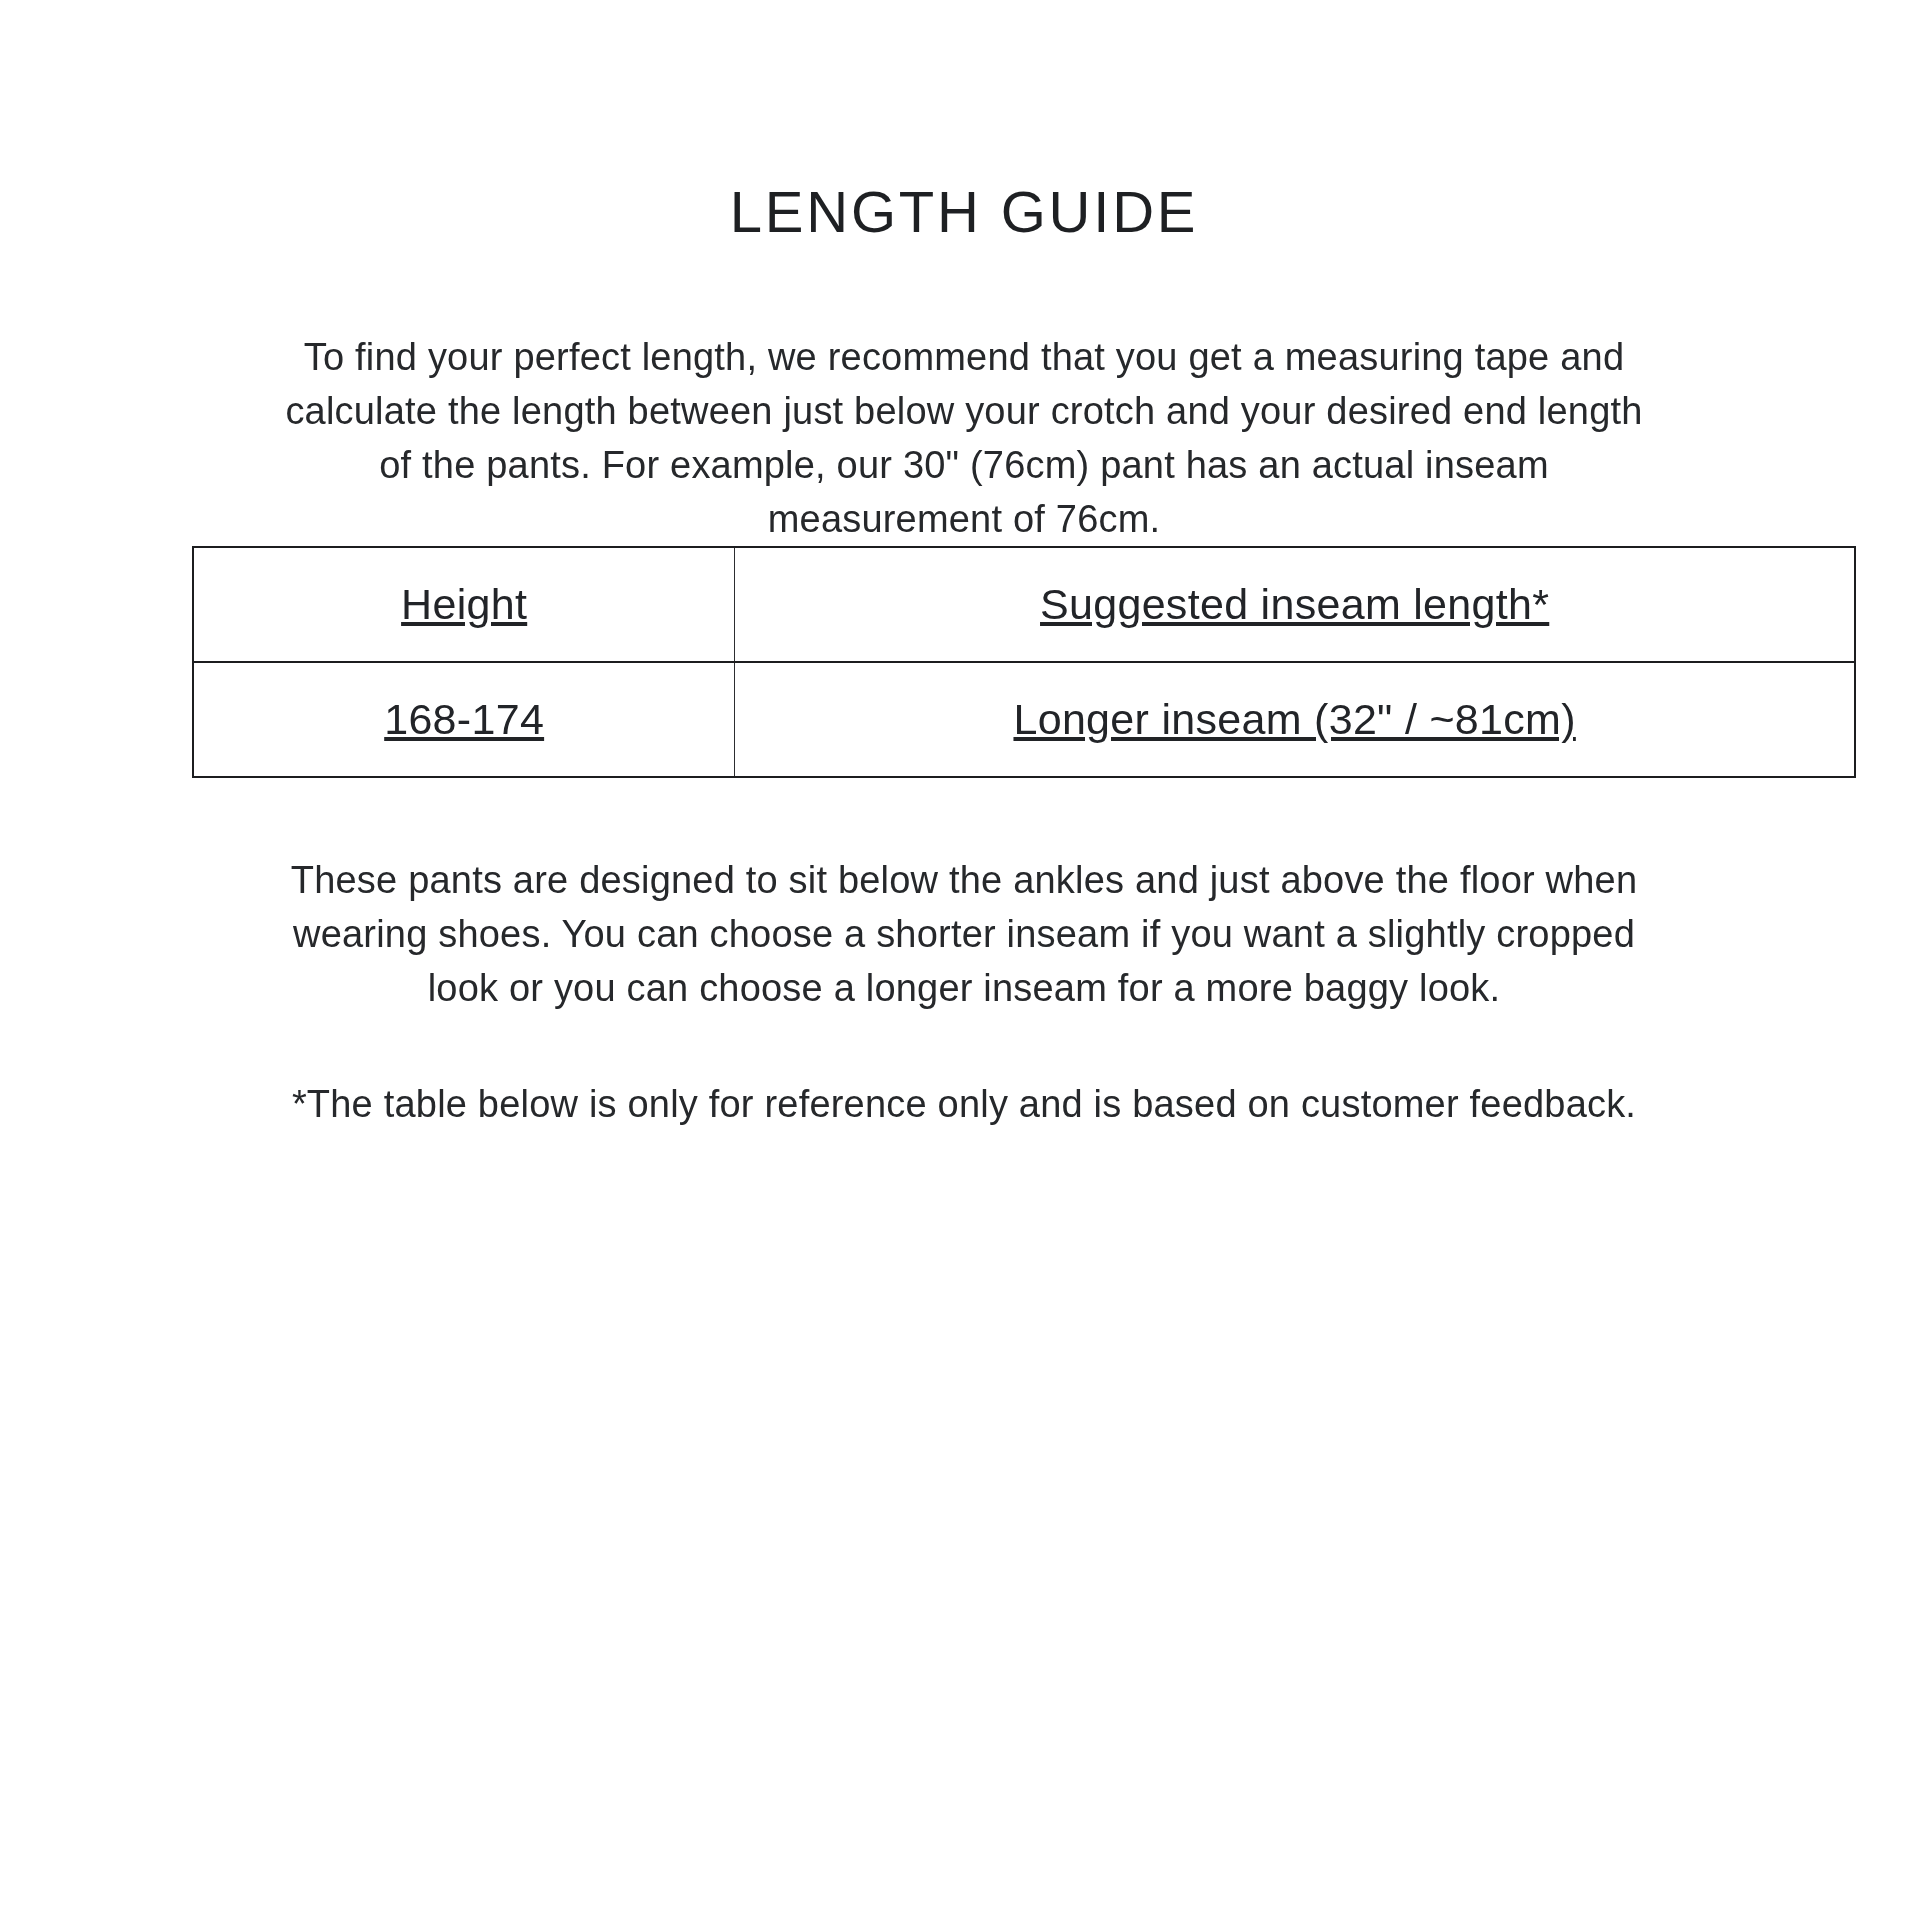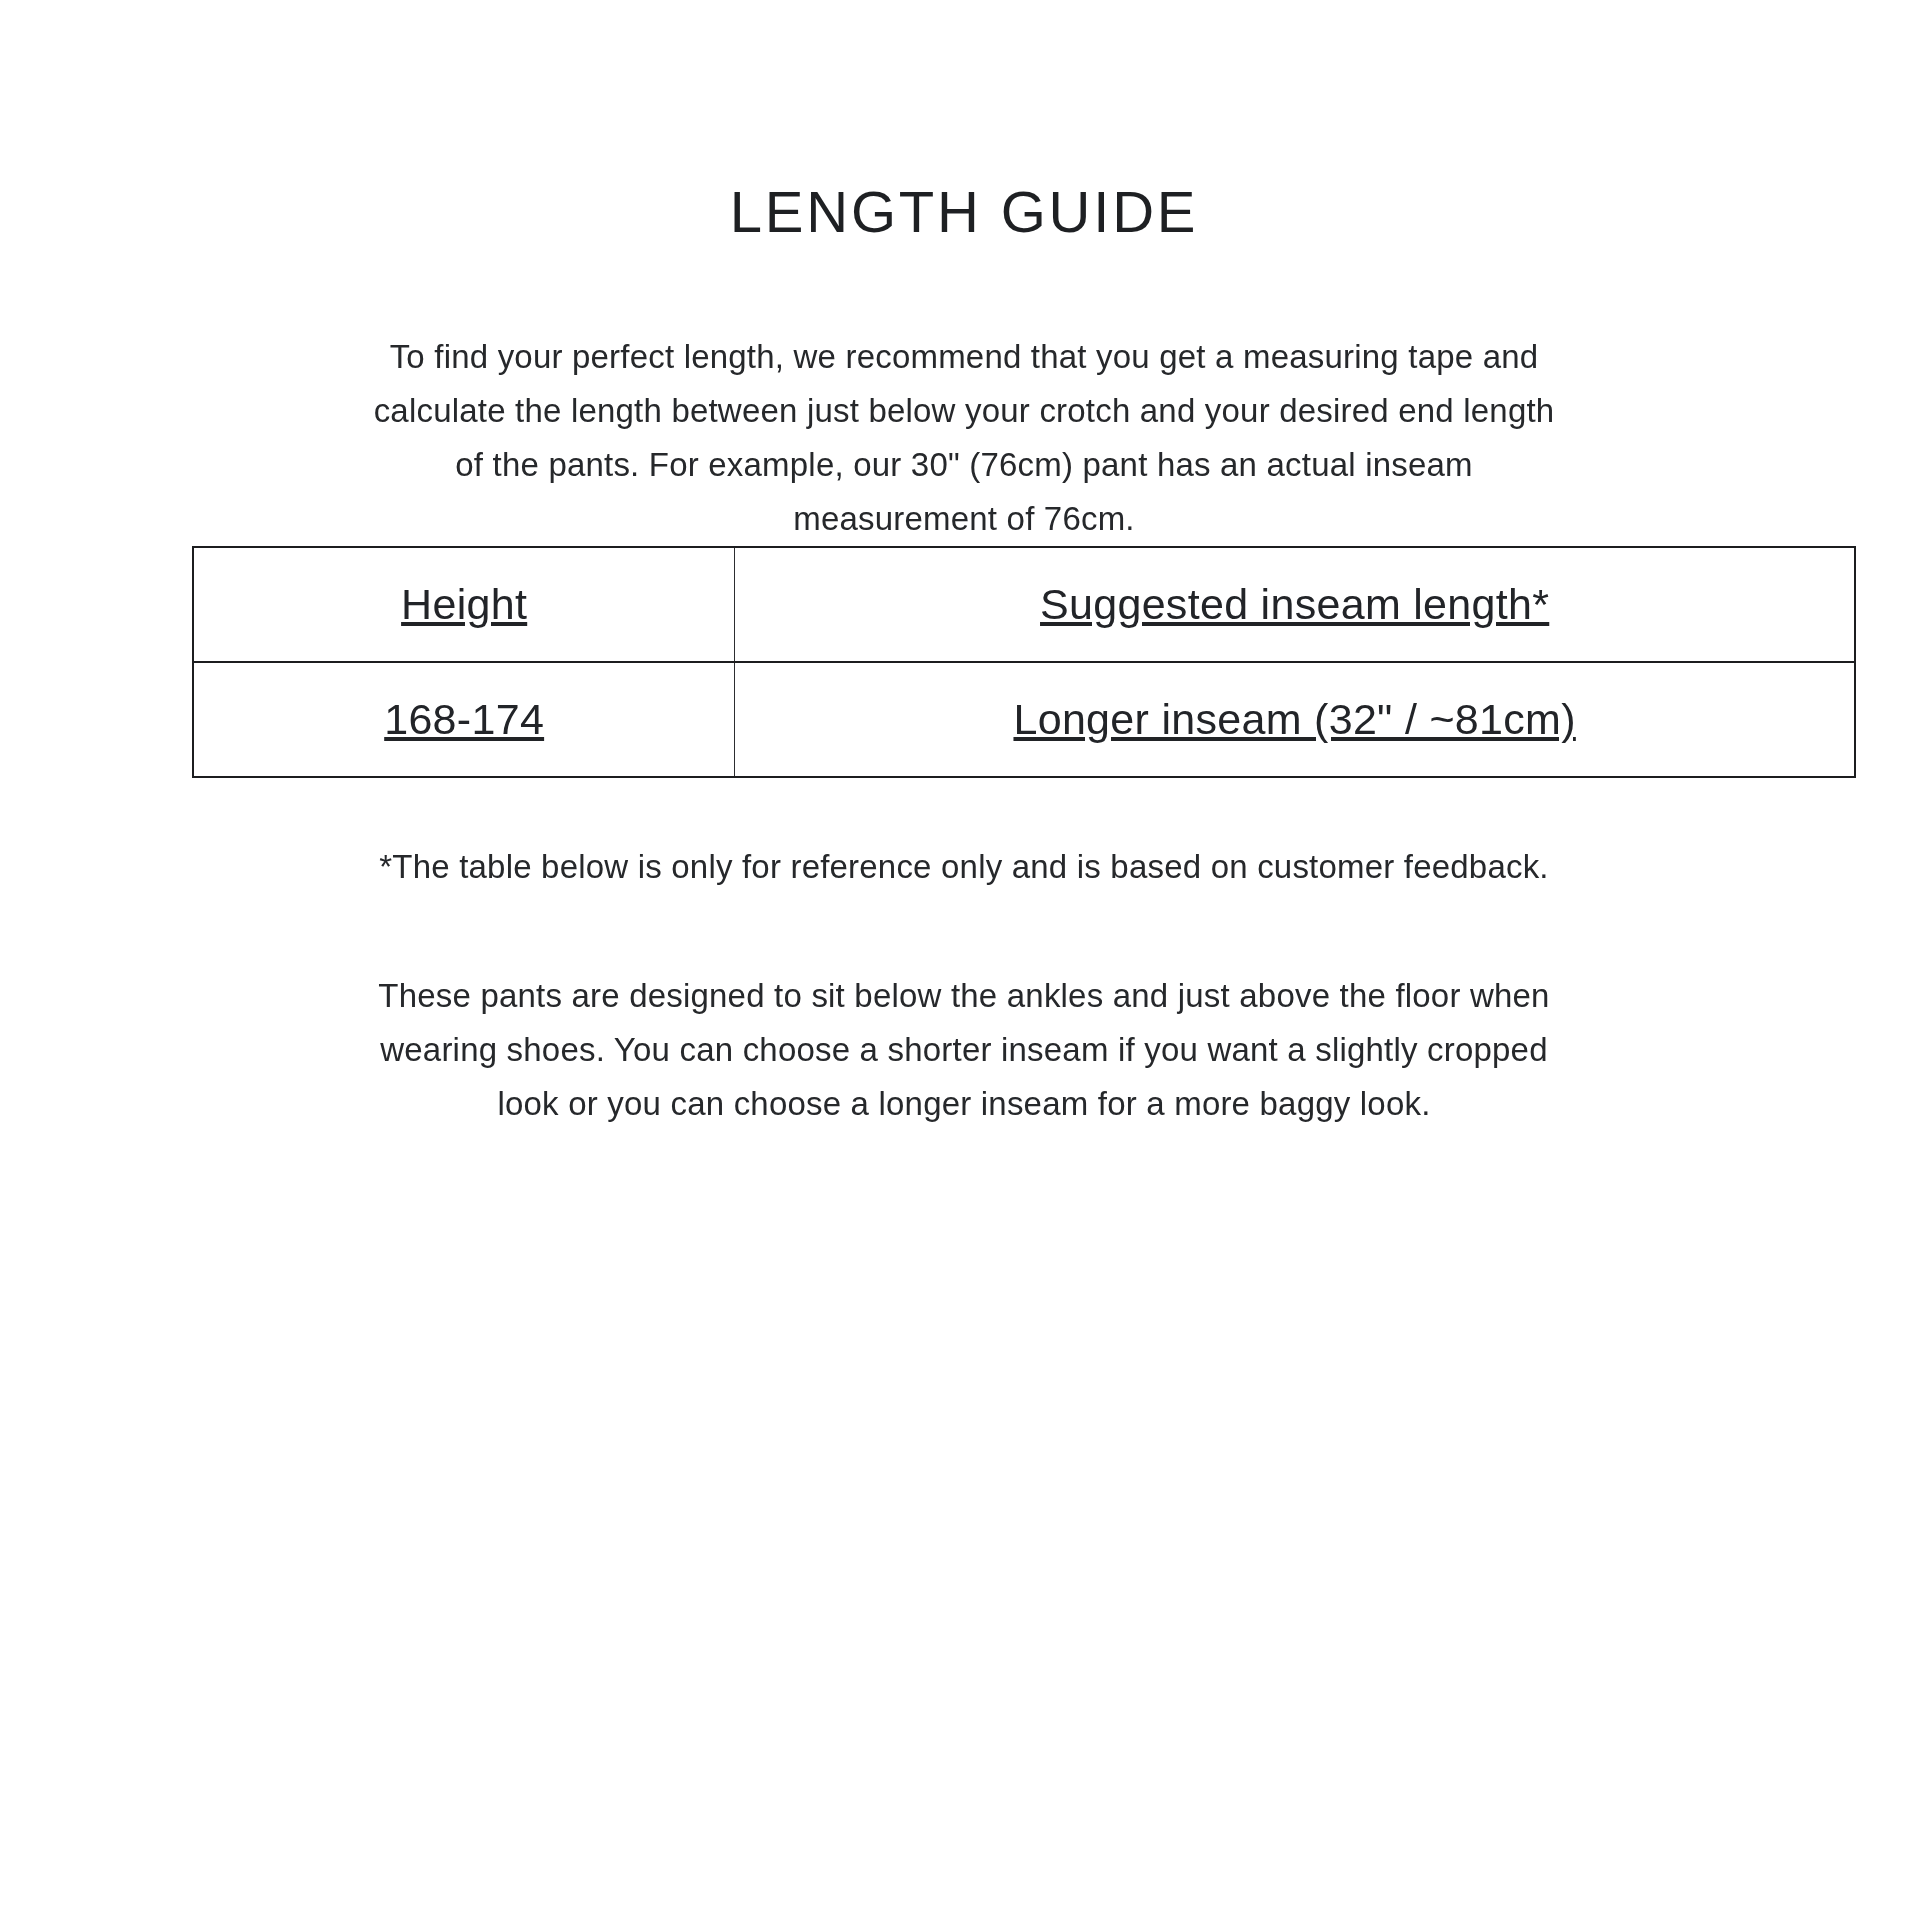--- a/index.html
+++ b/index.html
@@ -20,21 +20,21 @@
   .page-title {
     margin-top: 174px;
     font-size: 58px;
     line-height: 75px;
     font-weight: 400;
     letter-spacing: 2.8px;
     text-align: center;
     color: #1e2023;
   }
   .paragraph {
-    font-size: 33px;
+    font-size: 38px;
     line-height: 54px;
     font-weight: 400;
     letter-spacing: 0.2px;
     text-align: center;
     color: #26282b;
     white-space: pre-line;
   }
   .intro { margin-top: 81px; }
   .guide-table {
     width: 1664px;
@@ -87,21 +87,21 @@
         </tr>
       </thead>
       <tbody>
         <tr>
           <td>168-174</td>
           <td>Longer inseam (32" / ~81cm)</td>
         </tr>
       </tbody>
     </table>
 
-    <p class="paragraph footnote">*The table below is only for reference only and is based on customer feedback.</p>
-
     <p class="paragraph note">These pants are designed to sit below the ankles and just above the floor when
 wearing shoes. You can choose a shorter inseam if you want a slightly cropped
 look or you can choose a longer inseam for a more baggy look.</p>
+
+    <p class="paragraph footnote">*The table below is only for reference only and is based on customer feedback.</p>
 
   </div>
 </div>
 
 
 </body></html>

